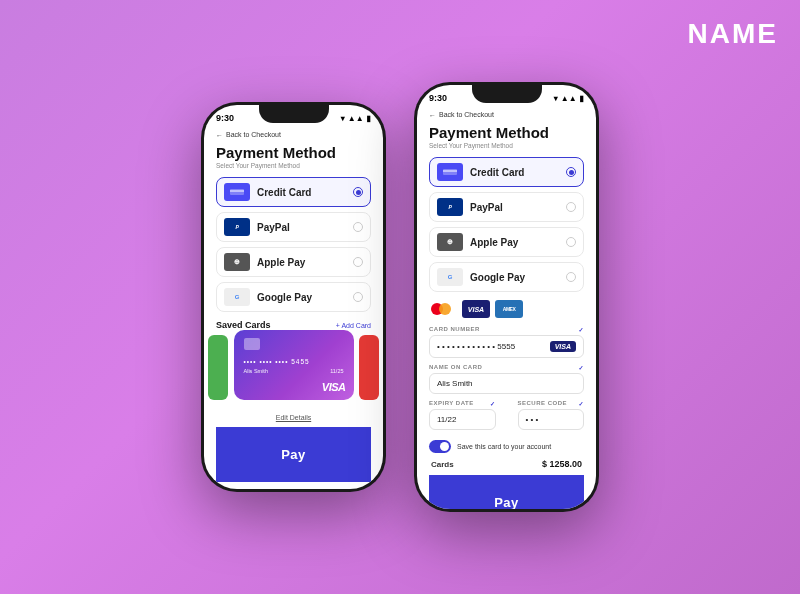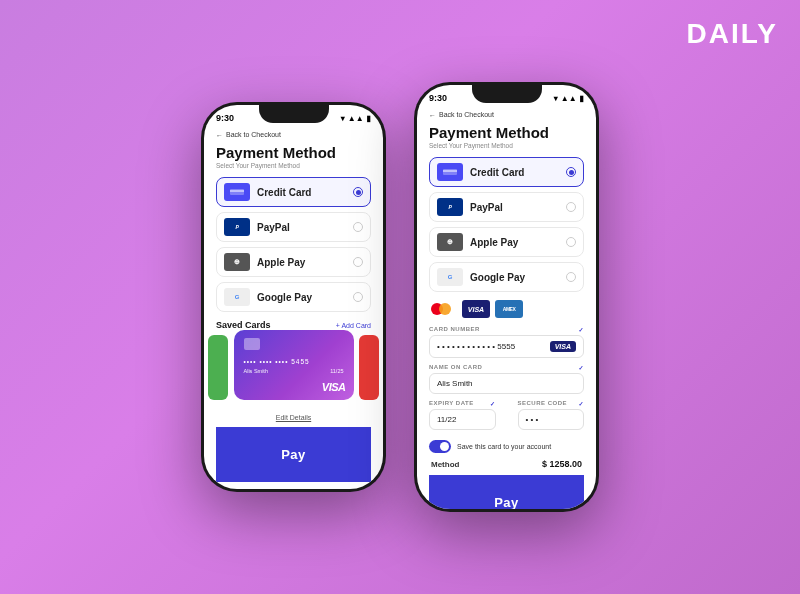--- a/index.html
+++ b/index.html
@@ -350,21 +350,21 @@
       font-size: 7px;
       font-weight: 900;
       font-style: italic;
       padding: 2px 5px;
       border-radius: 3px;
     }
   </style>
 </head>
 <body>
 
-<div class="daily-label">DAILY</div>
+<div class="daily-label">NAME</div>
 
 <div class="phones-container">
 
   <div class="phone">
     <div class="phone-inner">
       <div class="notch"></div>
 
       <div class="status-bar">
         <span class="status-time">9:30</span>
         <div class="status-icons">
@@ -547,21 +547,21 @@
         
         <div class="toggle-row">
           <div class="toggle">
             <div class="toggle-knob"></div>
           </div>
           <span class="toggle-text">Save this card to your account</span>
         </div>
 
         
         <div class="total-row">
-          <span class="total-label">Method</span>
+          <span class="total-label">Cards</span>
           <span class="total-amount">$ 1258.00</span>
         </div>
 
         <button class="pay-button">Pay</button>
       </div>
     </div>
   </div>
 
 </div>
 

